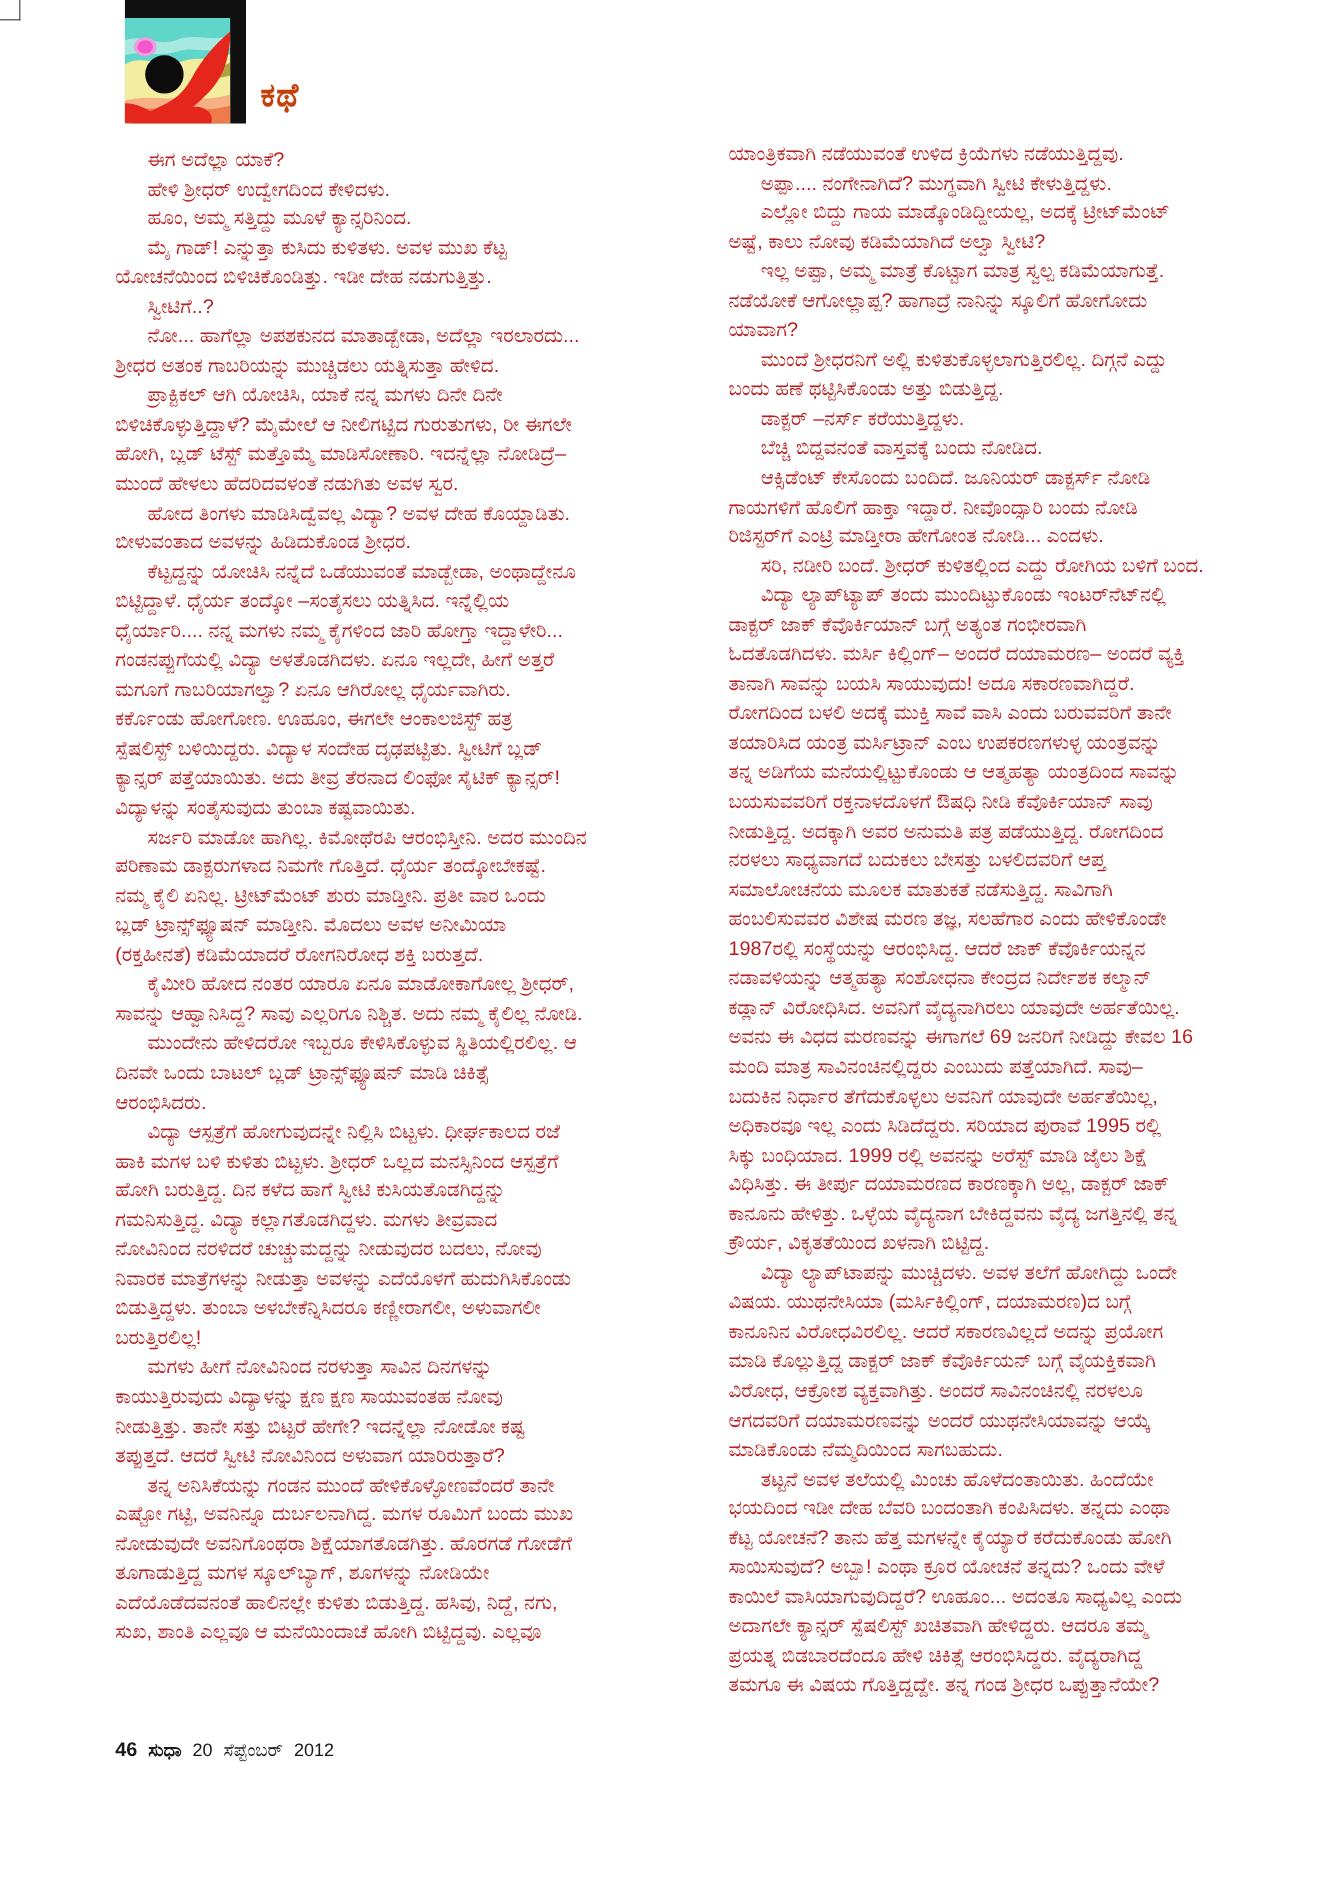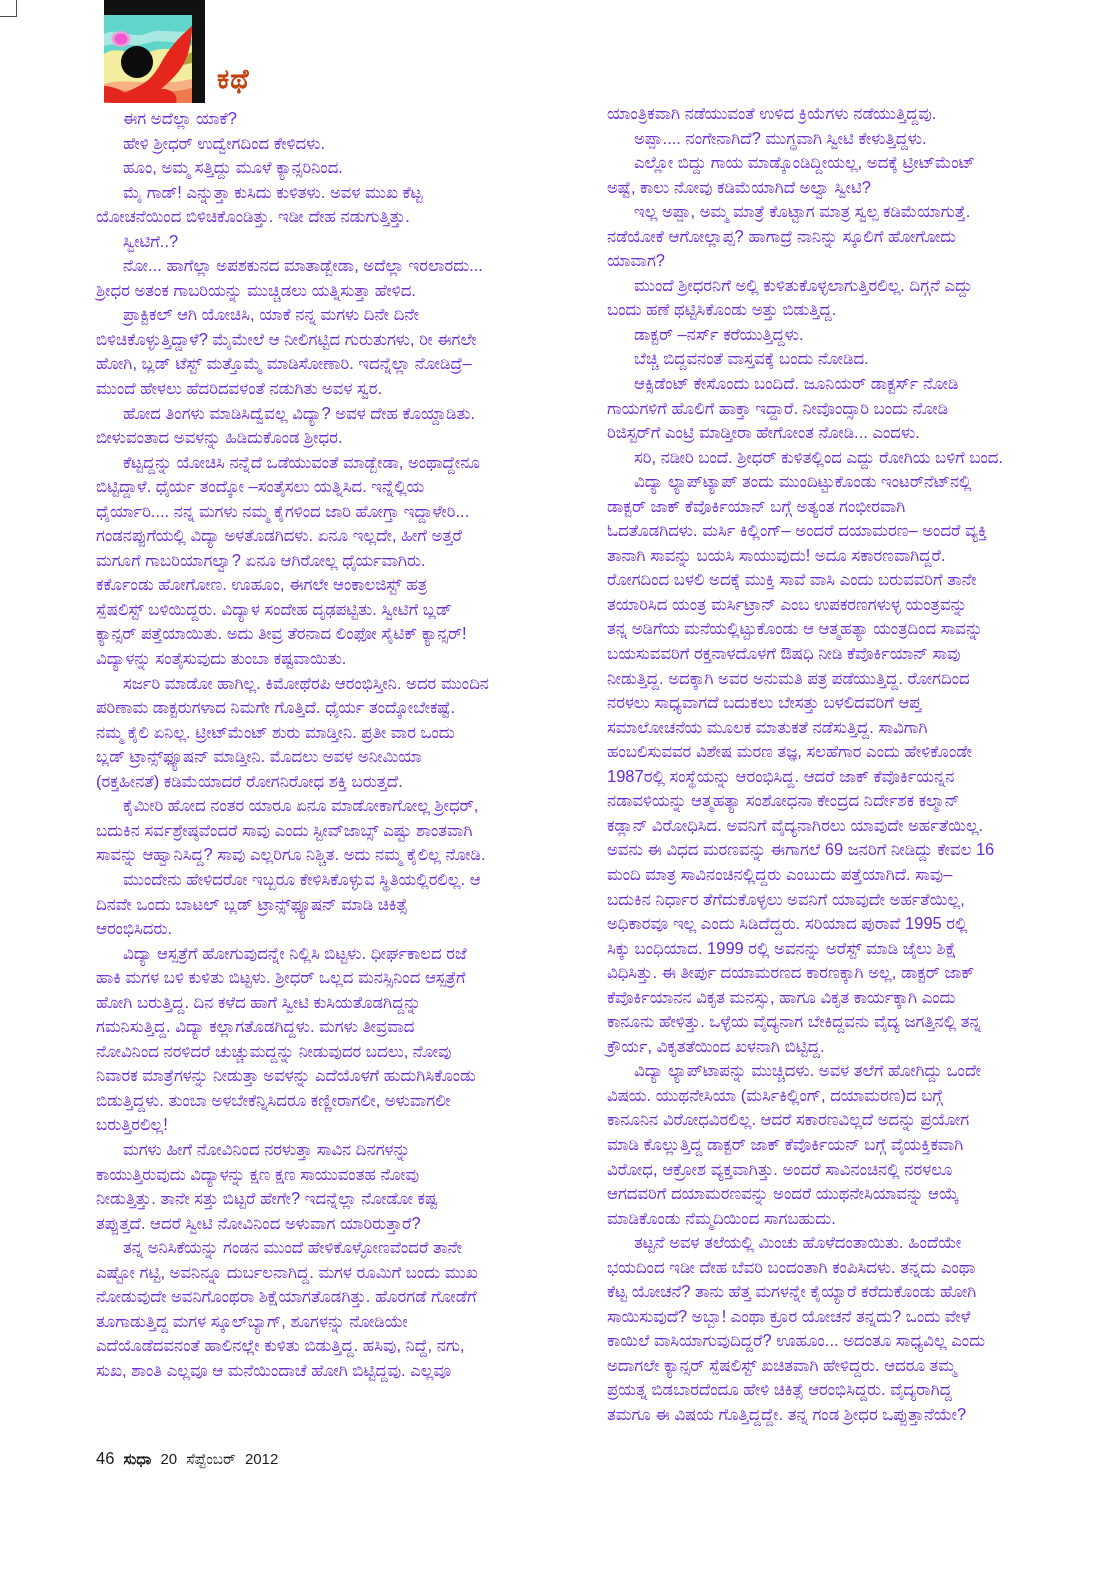--- a/index.html
+++ b/index.html
@@ -13,31 +13,31 @@
     border-right:1px solid #4a4a4a; border-bottom:1px solid #4a4a4a;
   }
   .logo-wrap { position:absolute; left:104px; top:0; width:101px; height:103px; }
   .logo-wrap svg { display:block; }
   .section-label {
     position:absolute; left:217px; top:64px;
     font-size:27px; font-weight:bold; letter-spacing:1px; color:#c2410c;
   }
   .col {
     position:absolute; font-size:16.5px; line-height:24.55px;
-    white-space:nowrap; color:#6d28d9;
+    white-space:nowrap; color:#b91c1c;margin-top:15px;
   }
   .col-left  { left:96px;  top:106px; width:452px; }
   .col-right { left:607px; top:101px; width:460px; }
   .line { height:24.55px; }
   .line.indent { padding-left:27px; }
   .footer {
     position:absolute; left:96px; top:1449px; font-size:15px; color:#181818;
     white-space:nowrap;
   }
-  .footer .pgnum { font-weight:normal; font-size:16.5px; }
+  .footer .pgnum { font-weight:bold; font-size:16.5px; }
   .footer .mag   { font-weight:bold; }
   .footer .mon   { font-weight:normal; }
   .footer span { margin-right:5px; }
 </style>
 </head>
 <body>
 
 <div class="crop-mark"></div>
 
 <div class="logo-wrap">
@@ -86,21 +86,20 @@
     <div class="line">ಕರ್ಕೊಂಡು ಹೋಗೋಣ. ಊಹೂಂ, ಈಗಲೇ ಆಂಕಾಲಜಿಸ್ಟ್ ಹತ್ರ</div>
     <div class="line">ಸ್ಪೆಷಲಿಸ್ಟ್ ಬಳಿಯಿದ್ದರು. ವಿದ್ಯಾಳ ಸಂದೇಹ ದೃಢಪಟ್ಟಿತು. ಸ್ವೀಟಿಗೆ ಬ್ಲಡ್</div>
     <div class="line">ಕ್ಯಾನ್ಸರ್ ಪತ್ತೆಯಾಯಿತು. ಅದು ತೀವ್ರ ತೆರನಾದ ಲಿಂಫೋ ಸೈಟಿಕ್ ಕ್ಯಾನ್ಸರ್!</div>
     <div class="line">ವಿದ್ಯಾಳನ್ನು ಸಂತೈಸುವುದು ತುಂಬಾ ಕಷ್ಟವಾಯಿತು.</div>
     <div class="line indent">ಸರ್ಜರಿ ಮಾಡೋ ಹಾಗಿಲ್ಲ. ಕಿಮೋಥೆರಪಿ ಆರಂಭಿಸ್ತೀನಿ. ಅದರ ಮುಂದಿನ</div>
     <div class="line">ಪರಿಣಾಮ ಡಾಕ್ಟರುಗಳಾದ ನಿಮಗೇ ಗೊತ್ತಿದೆ. ಧೈರ್ಯ ತಂದ್ಕೋಬೇಕಷ್ಟೆ.</div>
     <div class="line">ನಮ್ಮ ಕೈಲಿ ಏನಿಲ್ಲ. ಟ್ರೀಟ್‌ಮೆಂಟ್ ಶುರು ಮಾಡ್ತೀನಿ. ಪ್ರತೀ ವಾರ ಒಂದು</div>
     <div class="line">ಬ್ಲಡ್ ಟ್ರಾನ್ಸ್‌ಫ್ಯೂಷನ್ ಮಾಡ್ತೀನಿ. ಮೊದಲು ಅವಳ ಅನೀಮಿಯಾ</div>
     <div class="line">(ರಕ್ತಹೀನತೆ) ಕಡಿಮೆಯಾದರೆ ರೋಗನಿರೋಧ ಶಕ್ತಿ ಬರುತ್ತದೆ.</div>
     <div class="line indent">ಕೈಮೀರಿ ಹೋದ ನಂತರ ಯಾರೂ ಏನೂ ಮಾಡೋಕಾಗೋಲ್ಲ ಶ್ರೀಧರ್,</div>
-    <div class="line">ಬದುಕಿನ ಸರ್ವಶ್ರೇಷ್ಠವೆಂದರೆ ಸಾವು ಎಂದು ಸ್ಟೀವ್‌ಜಾಬ್ಸ್ ಎಷ್ಟು ಶಾಂತವಾಗಿ</div>
     <div class="line">ಸಾವನ್ನು ಆಹ್ವಾನಿಸಿದ್ದ? ಸಾವು ಎಲ್ಲರಿಗೂ ನಿಶ್ಚಿತ. ಅದು ನಮ್ಮ ಕೈಲಿಲ್ಲ ನೋಡಿ.</div>
     <div class="line indent">ಮುಂದೇನು ಹೇಳಿದರೋ ಇಬ್ಬರೂ ಕೇಳಿಸಿಕೊಳ್ಳುವ ಸ್ಥಿತಿಯಲ್ಲಿರಲಿಲ್ಲ. ಆ</div>
     <div class="line">ದಿನವೇ ಒಂದು ಬಾಟಲ್ ಬ್ಲಡ್ ಟ್ರಾನ್ಸ್‌ಫ್ಯೂಷನ್ ಮಾಡಿ ಚಿಕಿತ್ಸೆ</div>
     <div class="line">ಆರಂಭಿಸಿದರು.</div>
     <div class="line indent">ವಿದ್ಯಾ ಆಸ್ಪತ್ರೆಗೆ ಹೋಗುವುದನ್ನೇ ನಿಲ್ಲಿಸಿ ಬಿಟ್ಟಳು. ಧೀರ್ಘಕಾಲದ ರಜೆ</div>
     <div class="line">ಹಾಕಿ ಮಗಳ ಬಳಿ ಕುಳಿತು ಬಿಟ್ಟಳು. ಶ್ರೀಧರ್ ಒಲ್ಲದ ಮನಸ್ಸಿನಿಂದ ಆಸ್ಪತ್ರೆಗೆ</div>
     <div class="line">ಹೋಗಿ ಬರುತ್ತಿದ್ದ. ದಿನ ಕಳೆದ ಹಾಗೆ ಸ್ವೀಟಿ ಕುಸಿಯತೊಡಗಿದ್ದನ್ನು</div>
     <div class="line">ಗಮನಿಸುತ್ತಿದ್ದ. ವಿದ್ಯಾ ಕಲ್ಲಾಗತೊಡಗಿದ್ದಳು. ಮಗಳು ತೀವ್ರವಾದ</div>
     <div class="line">ನೋವಿನಿಂದ ನರಳಿದರೆ ಚುಚ್ಚುಮದ್ದನ್ನು ನೀಡುವುದರ ಬದಲು, ನೋವು</div>
     <div class="line">ನಿವಾರಕ ಮಾತ್ರೆಗಳನ್ನು ನೀಡುತ್ತಾ ಅವಳನ್ನು ಎದೆಯೊಳಗೆ ಹುದುಗಿಸಿಕೊಂಡು</div>
@@ -147,21 +146,20 @@
     <div class="line">ಹಂಬಲಿಸುವವರ ವಿಶೇಷ ಮರಣ ತಜ್ಞ, ಸಲಹೆಗಾರ ಎಂದು ಹೇಳಿಕೊಂಡೇ</div>
     <div class="line">1987ರಲ್ಲಿ ಸಂಸ್ಥೆಯನ್ನು ಆರಂಭಿಸಿದ್ದ. ಆದರೆ ಜಾಕ್ ಕೆವೊರ್ಕಿಯನ್ನನ</div>
     <div class="line">ನಡಾವಳಿಯನ್ನು ಆತ್ಮಹತ್ಯಾ ಸಂಶೋಧನಾ ಕೇಂದ್ರದ ನಿರ್ದೇಶಕ ಕಲ್ಮಾನ್</div>
     <div class="line">ಕಡ್ಲಾನ್ ವಿರೋಧಿಸಿದ. ಅವನಿಗೆ ವೈದ್ಯನಾಗಿರಲು ಯಾವುದೇ ಅರ್ಹತೆಯಿಲ್ಲ.</div>
     <div class="line">ಅವನು ಈ ವಿಧದ ಮರಣವನ್ನು ಈಗಾಗಲೆ 69 ಜನರಿಗೆ ನೀಡಿದ್ದು ಕೇವಲ 16</div>
     <div class="line">ಮಂದಿ ಮಾತ್ರ ಸಾವಿನಂಚಿನಲ್ಲಿದ್ದರು ಎಂಬುದು ಪತ್ತೆಯಾಗಿದೆ. ಸಾವು–</div>
     <div class="line">ಬದುಕಿನ ನಿರ್ಧಾರ ತೆಗೆದುಕೊಳ್ಳಲು ಅವನಿಗೆ ಯಾವುದೇ ಅರ್ಹತೆಯಿಲ್ಲ,</div>
     <div class="line">ಅಧಿಕಾರವೂ ಇಲ್ಲ ಎಂದು ಸಿಡಿದೆದ್ದರು. ಸರಿಯಾದ ಪುರಾವೆ 1995 ರಲ್ಲಿ</div>
     <div class="line">ಸಿಕ್ಕು ಬಂಧಿಯಾದ. 1999 ರಲ್ಲಿ ಅವನನ್ನು ಅರೆಸ್ಟ್ ಮಾಡಿ ಜೈಲು ಶಿಕ್ಷೆ</div>
     <div class="line">ವಿಧಿಸಿತ್ತು. ಈ ತೀರ್ಪು ದಯಾಮರಣದ ಕಾರಣಕ್ಕಾಗಿ ಅಲ್ಲ, ಡಾಕ್ಟರ್ ಜಾಕ್</div>
-    <div class="line">ಕೆವೊರ್ಕಿಯಾನನ ವಿಕೃತ ಮನಸ್ಸು, ಹಾಗೂ ವಿಕೃತ ಕಾರ್ಯಕ್ಕಾಗಿ ಎಂದು</div>
     <div class="line">ಕಾನೂನು ಹೇಳಿತ್ತು. ಒಳ್ಳೆಯ ವೈದ್ಯನಾಗ ಬೇಕಿದ್ದವನು ವೈದ್ಯ ಜಗತ್ತಿನಲ್ಲಿ ತನ್ನ</div>
     <div class="line">ಕ್ರೌರ್ಯ, ವಿಕೃತತೆಯಿಂದ ಖಳನಾಗಿ ಬಿಟ್ಟಿದ್ದ.</div>
     <div class="line indent">ವಿದ್ಯಾ ಲ್ಯಾಪ್‌ಟಾಪನ್ನು ಮುಚ್ಚಿದಳು. ಅವಳ ತಲೆಗೆ ಹೋಗಿದ್ದು ಒಂದೇ</div>
     <div class="line">ವಿಷಯ. ಯುಥನೇಸಿಯಾ (ಮರ್ಸಿಕಿಲ್ಲಿಂಗ್, ದಯಾಮರಣ)ದ ಬಗ್ಗೆ</div>
     <div class="line">ಕಾನೂನಿನ ವಿರೋಧವಿರಲಿಲ್ಲ. ಆದರೆ ಸಕಾರಣವಿಲ್ಲದೆ ಅದನ್ನು ಪ್ರಯೋಗ</div>
     <div class="line">ಮಾಡಿ ಕೊಲ್ಲುತ್ತಿದ್ದ ಡಾಕ್ಟರ್ ಜಾಕ್ ಕೆವೊರ್ಕಿಯನ್ ಬಗ್ಗೆ ವೈಯಕ್ತಿಕವಾಗಿ</div>
     <div class="line">ವಿರೋಧ, ಆಕ್ರೋಶ ವ್ಯಕ್ತವಾಗಿತ್ತು. ಅಂದರೆ ಸಾವಿನಂಚಿನಲ್ಲಿ ನರಳಲೂ</div>
     <div class="line">ಆಗದವರಿಗೆ ದಯಾಮರಣವನ್ನು ಅಂದರೆ ಯುಥನೇಸಿಯಾವನ್ನು ಆಯ್ಕೆ</div>
     <div class="line">ಮಾಡಿಕೊಂಡು ನೆಮ್ಮದಿಯಿಂದ ಸಾಗಬಹುದು.</div>
     <div class="line indent">ತಟ್ಟನೆ ಅವಳ ತಲೆಯಲ್ಲಿ ಮಿಂಚು ಹೊಳೆದಂತಾಯಿತು. ಹಿಂದೆಯೇ</div>

